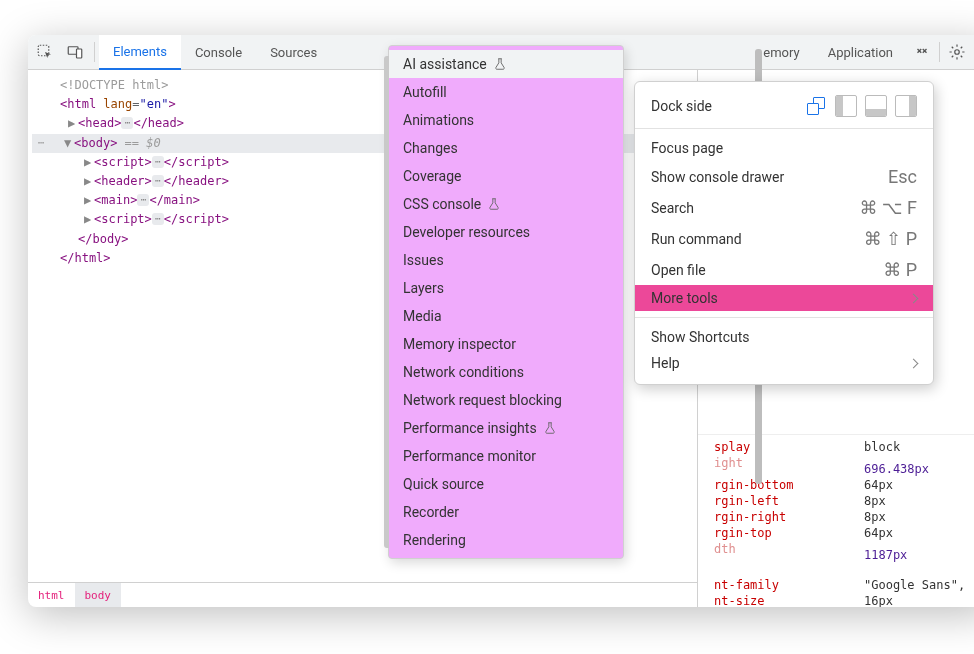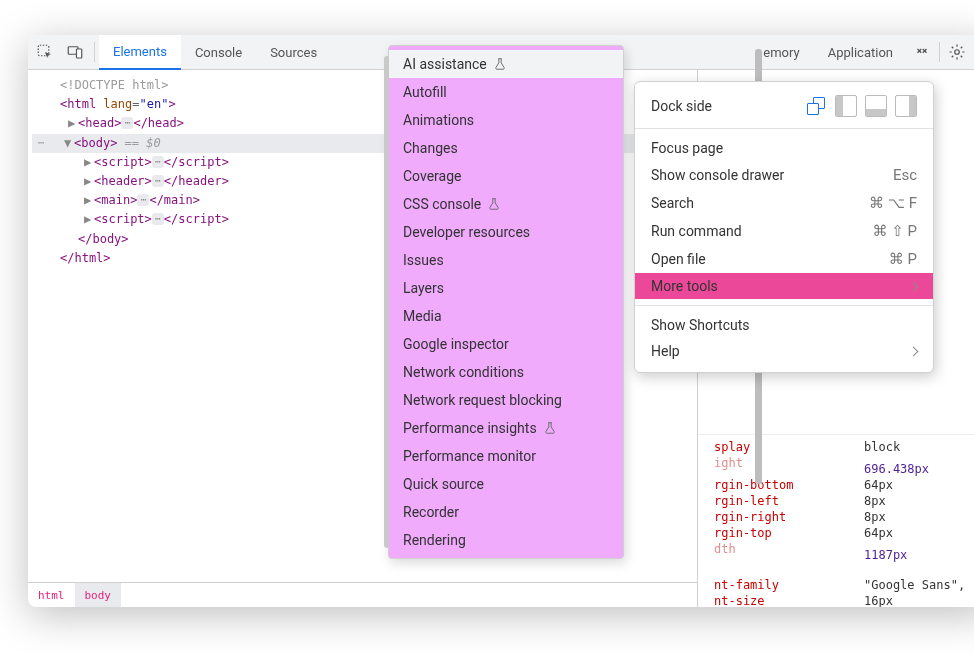--- a/index.html
+++ b/index.html
@@ -240,21 +240,21 @@
   }
   .menu-row.hover {
     background: #ec4899;
   }
   .menu-sep {
     border-top: 1px solid #e2e2e2;
     margin: 6px 0;
   }
   .menu-shortcut {
     color: #777;
-    font-size: 15px;
+    font-size: 18px;
   }
   .dock-icons {
     display: flex;
     gap: 8px;
   }
   .dock-btn {
     width: 22px;
     height: 22px;
     border: 1px solid #bbb;
     border-radius: 2px;
@@ -447,21 +447,21 @@
       <div class="submenu-item">
         <span>Issues</span>
       </div>
       <div class="submenu-item">
         <span>Layers</span>
       </div>
       <div class="submenu-item">
         <span>Media</span>
       </div>
       <div class="submenu-item">
-        <span>Google inspector</span>
+        <span>Memory inspector</span>
       </div>
       <div class="submenu-item">
         <span>Network conditions</span>
       </div>
       <div class="submenu-item">
         <span>Network request blocking</span>
       </div>
       <div class="submenu-item">
         <span>Performance insights</span>
         <span class="beaker">

